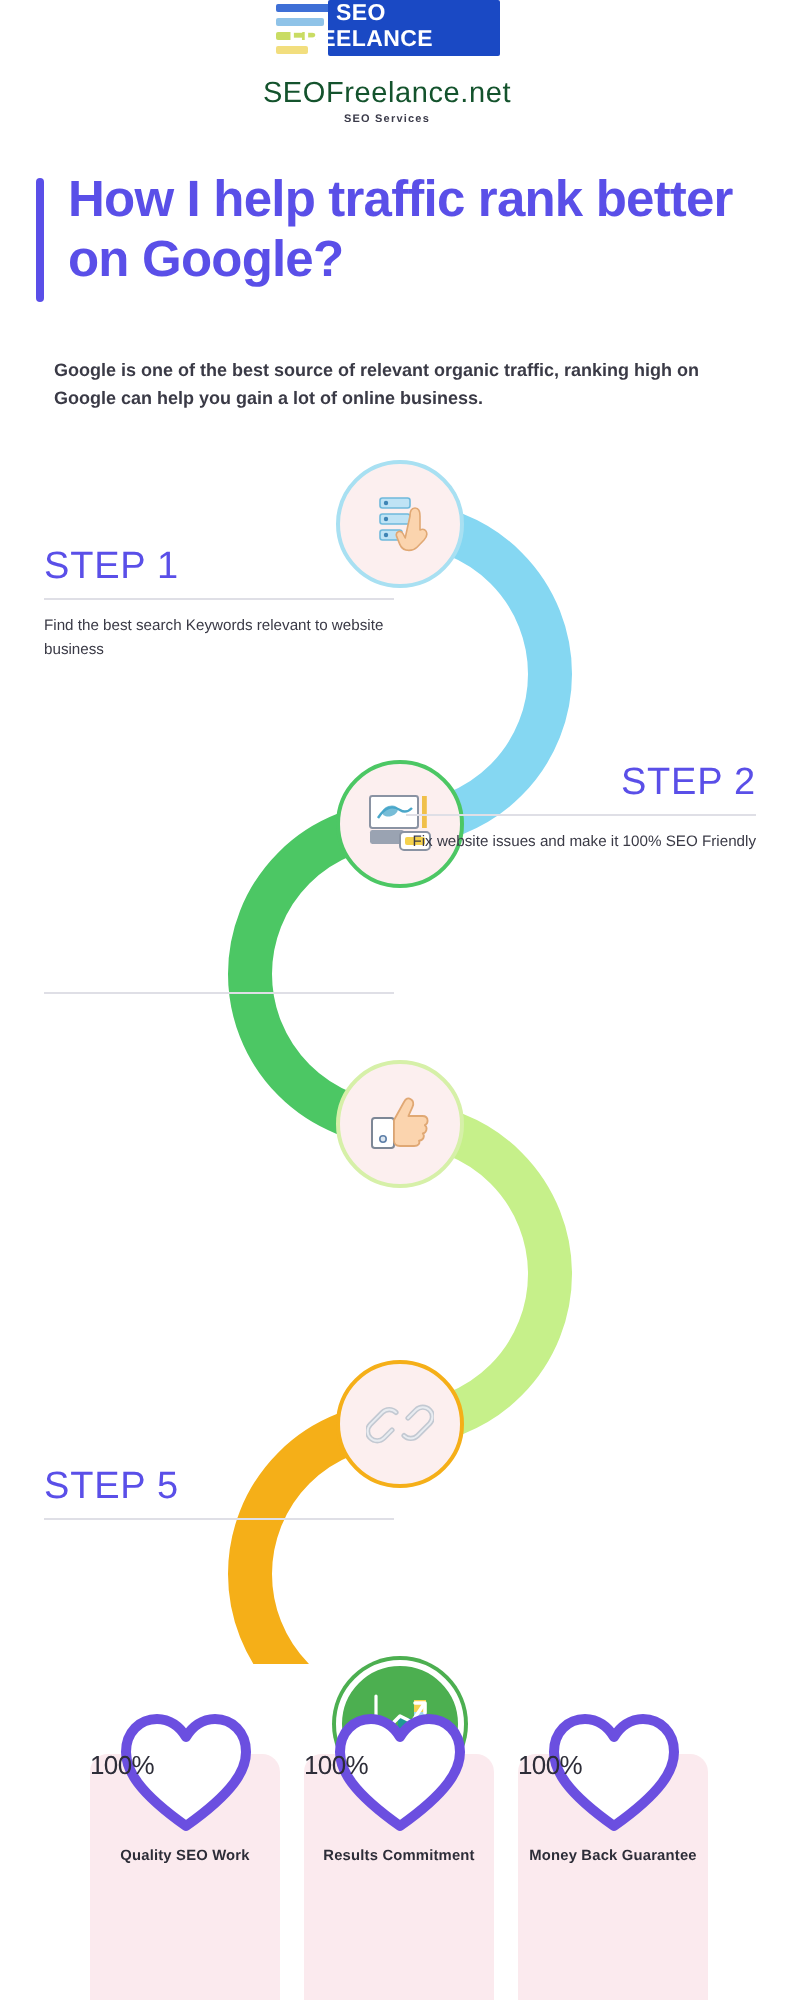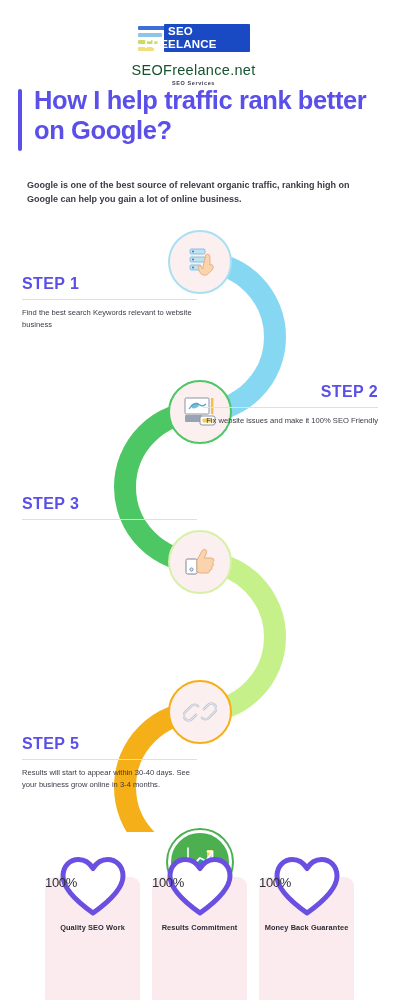--- a/index.html
+++ b/index.html
@@ -5,21 +5,21 @@
   * { margin:0; padding:0; box-sizing:border-box; }
   html, body { width:400px; height:1000px; }
   body {
     font-family:"Liberation Sans", sans-serif;
     background:#ffffff;
     position:relative;
     overflow:hidden;
   }
 
   
-  .logo-wrap { position:absolute; top:24px; left:0; width:387px; text-align:center; }
+  .logo-wrap { position:absolute; top:0; left:0; width:387px; text-align:center; }
   .logo-mark { display:inline-block; position:relative; width:112px; height:28px; }
   .logo-box {
     position:absolute; left:26px; top:0; width:86px; height:28px;
     background:#1A49C4; border-radius:1px;
   }
   .logo-box-txt {
     position:absolute; left:0; top:0; width:86px; height:28px;
     color:#ffffff; font-weight:bold; font-size:11.5px; line-height:13px;
     letter-spacing:.2px; text-align:center; padding-top:1px;
   }
@@ -66,21 +66,21 @@
   .node svg { position:static; }
   .n1 { border:2px solid #A8E0F2; }
   .n2 { border:2px solid #4CC764; }
   .n3 { border:2px solid #D6F0A8; }
   .n4 { border:2px solid #F5AF18; }
   .n5 { background:#4CAF50; border:3px solid #ffffff; box-shadow:0 0 0 2px #4CAF50; }
 
   
   .step { position:absolute; width:175px; }
   .step-label {
-    color:#5A4FE8; font-size:16px; letter-spacing:.4px; line-height:23px;font-weight:bold;
+    color:#5A4FE8; font-size:19px; letter-spacing:.4px; line-height:23px;
   }
   .step-rule { height:1px; background:#dfdfe6; margin:4px 0 7px; }
   .step-desc { color:#3a3a46; font-size:7.6px; line-height:12px; }
   .right { text-align:right; }
 
   
   .badges { position:absolute; top:855px; left:0; width:400px; height:145px; }
   .badge { position:absolute; width:95px; }
   .badge-card {
     position:absolute; top:22px; left:0; width:95px; height:123px;
@@ -202,29 +202,27 @@
     <div class="step-desc">Find the best search Keywords relevant to website business</div>
   </div>
 
   <div class="step right" style="left:203px; top:158px;">
     <div class="step-label">STEP 2</div>
     <div class="step-rule"></div>
     <div class="step-desc">Fix website issues and make it 100% SEO Friendly</div>
   </div>
 
   <div class="step" style="left:22px; top:270px;">
-    <div class="step-label">STEP 3</div>
     <div class="step-rule"></div>
   </div>
 
 
   <div class="step" style="left:22px; top:510px;">
     <div class="step-label">STEP 5</div>
     <div class="step-rule"></div>
-    <div class="step-desc">Results will start to appear within 30-40 days. See your business grow online in 3-4 months.</div>
   </div>
 </div>
 
 <div class="badges">
 
   <div class="badge" style="left:45px;">
     <div class="badge-card"></div>
     <svg class="badge-heart" viewBox="0 0 68 62">
       <path d="M34 58 C 10 41 4 30 4 21 C 4 11 11 4.5 19.5 4.5 C 26 4.5 31 8.5 34 13.5 C 37 8.5 42 4.5 48.5 4.5 C 57 4.5 64 11 64 21 C 64 30 58 41 34 58 Z" fill="#ffffff" stroke="#6B4FE0" stroke-width="5" stroke-linejoin="round"></path>
     </svg>

